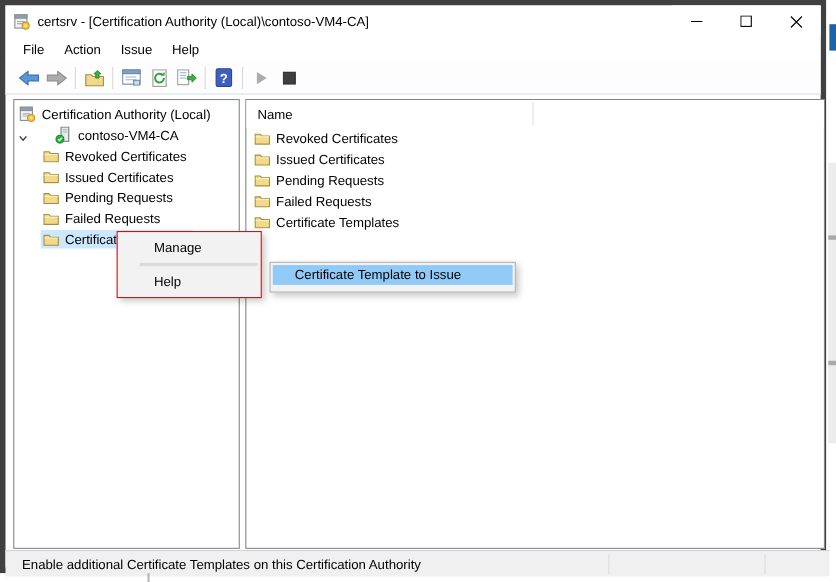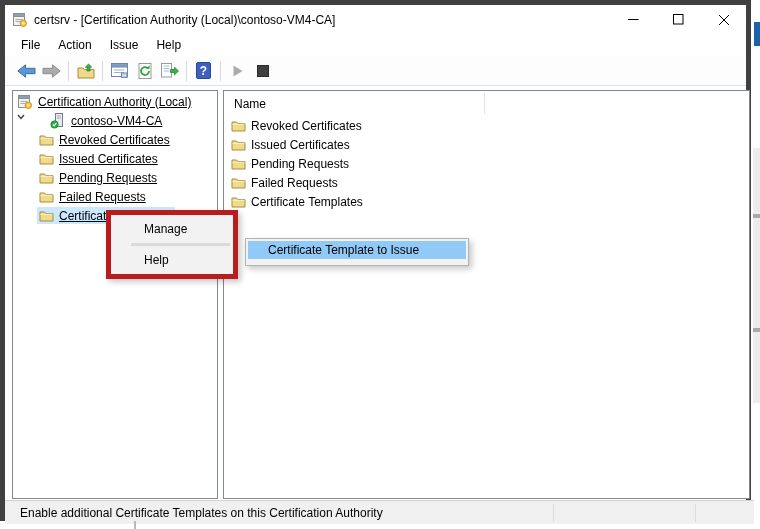--- a/index.html
+++ b/index.html
@@ -20,38 +20,38 @@
   .menu-item { padding:3px 9px; }
 
   
   .toolbar { position:absolute; left:0; top:51px; width:100%; height:30px; display:flex; align-items:center; padding-left:9px; background:#fdfdfd; border-bottom:1px solid #d9e2ec; }
   .tb-btn { width:25px; height:25px; display:flex; align-items:center; justify-content:center; background:transparent; border:none; }
   .tb-sep { width:1px; height:20px; background:#d9d9d9; margin:0 4px; }
   .help-glyph { width:15px; height:17px; background:#3c5fc0; border:1px solid #2c4795; border-radius:2px; color:#fff; font-weight:bold; font-size:12px; display:flex; align-items:center; justify-content:center; }
 
   
   .tree-pane { position:absolute; left:7px; top:85px; width:206px; height:409px; border:1px solid #828790; background:#fff; font-size:12px; overflow:hidden; }
-  .tree-row { height:19px; display:flex; align-items:flex-start; white-space:nowrap;text-decoration:underline; }
+  .tree-row { height:19px; display:flex; align-items:flex-end; white-space:nowrap; }
   .row-content { display:flex; align-items:center; height:17px; padding:0 4px 0 2px; }
   .row-content .lbl { margin-left:5px; }
   .row-content.selected { background:#cce8ff; }
   .chev { width:12px; display:flex; justify-content:center; flex:0 0 auto; }
 
   .list-pane { position:absolute; left:218px; top:85px; width:527px; height:409px; border:1px solid #828790; background:#fff; font-size:12px; }
   .list-header { position:relative; height:25px; display:flex; align-items:center; padding-left:10px; background:#fff; }
   .col-divider { position:absolute; left:260px; top:2px; width:1px; height:21px; background:#e2e2e2; }
   .list-row { height:19px; display:flex; align-items:center; padding-left:7px; }
   .list-row .lbl { margin-left:5px; }
 
   
   .statusbar { position:absolute; left:0; top:495px; width:749px; height:24px; background:#f0f0f0; border-top:1px solid #d2d2d2; display:flex; align-items:center; padding-left:15px; font-size:12px; }
   .status-div { position:absolute; top:3px; width:1px; height:18px; background:#dcdcdc; }
 
   
-  .context-menu { position:absolute; left:106px; top:210px; width:132px; background:#f2f2f2; border:5px solid #b91c1c; box-shadow:3px 3px 6px rgba(0,0,0,0.22); z-index:20; }
+  .context-menu { position:absolute; left:106px; top:210px; width:132px; background:#f2f2f2; border:1px solid #b91c1c; box-shadow:3px 3px 6px rgba(0,0,0,0.22); z-index:20; }
   .cm-item { position:relative; height:28px; display:flex; align-items:center; padding-left:33px; font-size:12px; }
   .cm-item.hl { background:#91c9f7; }
   .cm-sep { height:1px; background:#dadada; margin:0 3px 0 20px; }
   .cm-arrow { position:absolute; right:9px; top:6px; font-size:13px; }
 
   .submenu { position:absolute; left:245px; top:238px; width:224px; height:28px; background:#f2f2f2; border:1px solid #b3b3b3; box-shadow:3px 3px 6px rgba(0,0,0,0.22); padding:2px; z-index:21; }
   .sm-item { height:18px; background:#91c9f7; display:flex; align-items:center; padding-left:20px; font-size:12px; }
 
   
   .artifact-blue { position:absolute; left:754px; top:22px; width:6px; height:24px; background:#1a62ae; }

